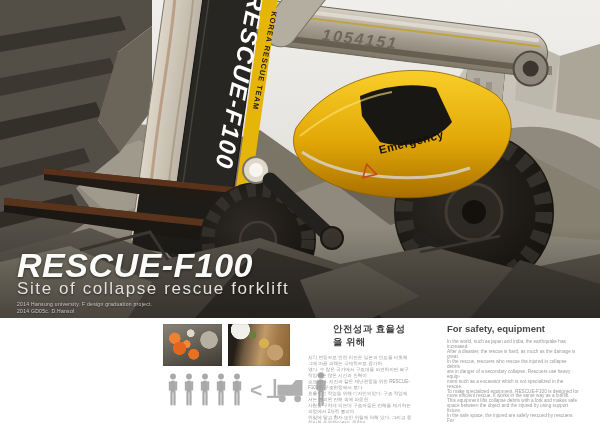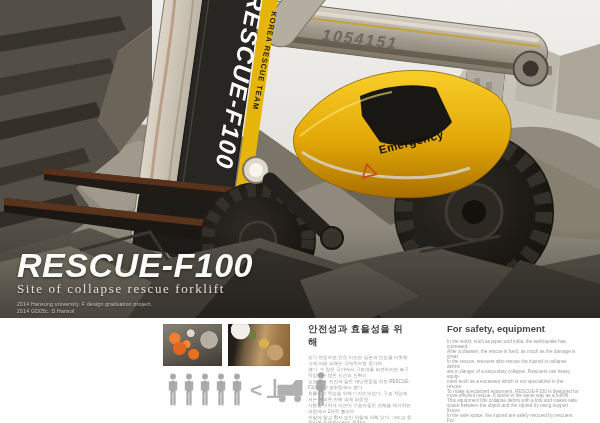--- a/index.html
+++ b/index.html
@@ -4,22 +4,22 @@
 <style>
   html,body{margin:0;padding:0;background:#fff;}
   .page{position:relative;width:600px;height:423px;overflow:hidden;background:#fff;
         font-family:"Liberation Sans",sans-serif;}
   
   .hero{position:absolute;left:0;top:0;width:600px;height:318px;overflow:hidden;background:#d9d7d1;}
   .hero svg{display:block;}
   .title-block{position:absolute;left:17px;top:249px;color:#fff;}
   .title-block h1{margin:0;font-size:34px;line-height:33px;font-weight:bold;font-style:italic;
                   letter-spacing:0.5px;color:#fbfbf9;text-shadow:0 1px 3px rgba(0,0,0,.55);}
-  .subtitle{font-size:13px;line-height:14px;letter-spacing:1.6px;color:#e3e2db;
-            text-shadow:0 1px 2px rgba(0,0,0,.5);font-family:Liberation Serif, serif;}
+  .subtitle{font-size:17px;line-height:14px;letter-spacing:1.6px;color:#e3e2db;
+            text-shadow:0 1px 2px rgba(0,0,0,.5);}
   .credits{margin-top:5px;font-size:5px;line-height:6.5px;color:#cdcbc3;letter-spacing:.3px;
            text-shadow:0 1px 1px rgba(0,0,0,.4);}
   
   .bottom{position:absolute;left:0;top:318px;width:600px;height:105px;background:#ffffff;}
   .photo{position:absolute;top:6px;box-shadow:0 0 0 1px rgba(0,0,0,.06) inset;}
   .photo1{left:163px;width:59px;height:42px;
     background:
       radial-gradient(circle at 28% 58%, #e2661e 0 13%, rgba(0,0,0,0) 14%),
       radial-gradient(circle at 20% 34%, #ef8030 0 10%, rgba(0,0,0,0) 11%),
       radial-gradient(circle at 52% 72%, #e8701f 0 12%, rgba(0,0,0,0) 13%),
@@ -35,21 +35,21 @@
       radial-gradient(circle at 76% 68%, #c4a070 0 14%, rgba(0,0,0,0) 15%),
       linear-gradient(100deg,#241e18 0 16%,#6e5a40 30%,#c09a68 55%,#a07848 76%,#8a6438 100%);}
   .diagram{position:absolute;left:166px;top:50px;height:38px;display:flex;align-items:flex-end;}
   .diagram svg{display:block;}
   .person{margin-right:2px;}
   .lt{font-size:21px;line-height:21px;color:#b3b3b3;margin:0 4px 6px 4px;font-weight:bold;}
   .col{position:absolute;top:5px;}
   .col h2{margin:0 0 6px 0;font-weight:bold;}
   .col p{margin:0;white-space:pre-line;}
   .kr-col{left:308px;width:104px;}
-  .kr-col h2{font-size:9.5px;color:#3c3c3c;letter-spacing:.4px;}
+  .kr-col h2{font-size:9.5px;color:#3c3c3c;letter-spacing:.4px;margin-left:25px;}
   .kr-col p{font-size:4.6px;line-height:5.95px;color:#999;}
   .en-col{left:447px;width:132px;}
   .en-col h2{font-size:9.5px;color:#474747;}
   .en-col p{font-size:4.7px;line-height:4.95px;color:#9a9a9a;}
 </style>
 </head>
 <body>
 
 <div class="page">
 

